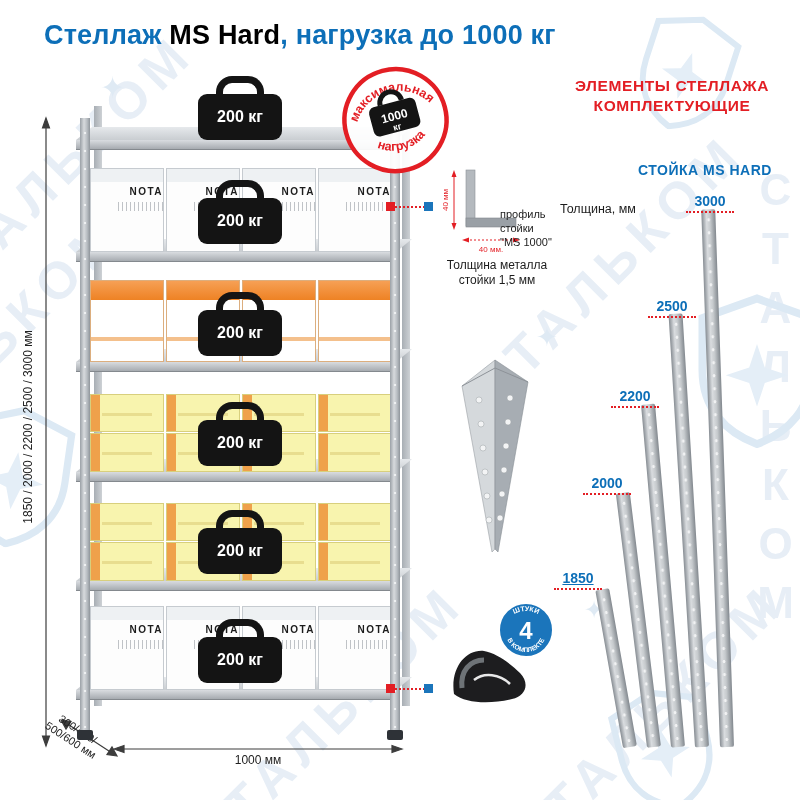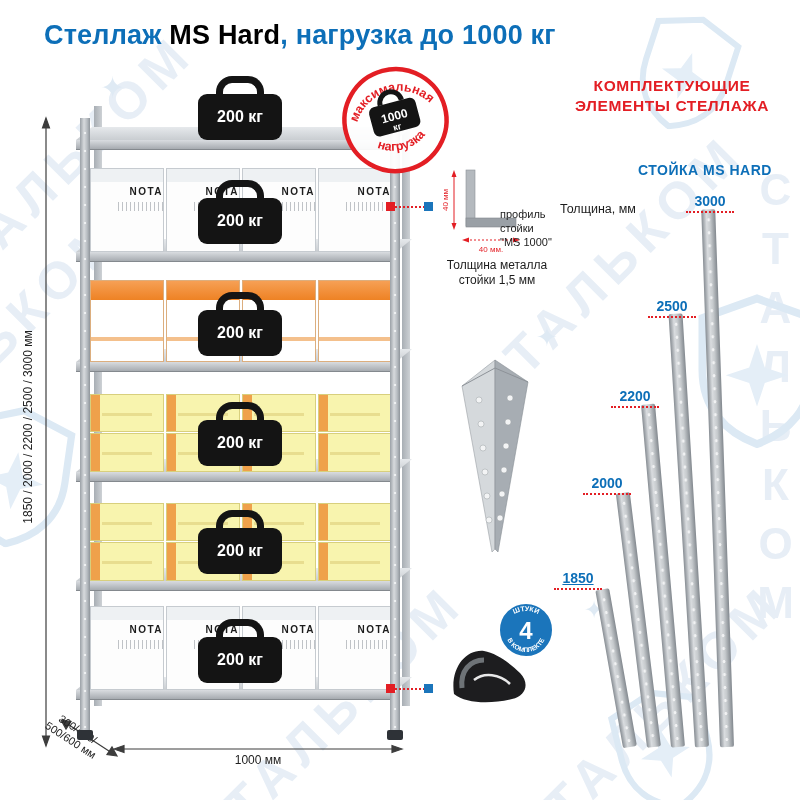--- a/index.html
+++ b/index.html
@@ -314,22 +314,22 @@
   <svg class="mid-svg" style="left:494px;top:598px;" width="64" height="64" viewBox="0 0 64 64">
     <circle cx="32" cy="32" r="27" fill="#1b75bb" stroke="#ffffff" stroke-width="2"></circle>
     <path id="badgeTop" d="M 9,36 A 23,23 0 0 1 55,36" fill="none"></path>
     <path id="badgeBot" d="M 12,34 A 20,20 0 0 0 52,34" fill="none"></path>
     <text font-size="7" font-weight="bold" fill="#ffffff"><textPath href="#badgeTop" startOffset="50%" text-anchor="middle">ШТУКИ</textPath></text>
     <text font-size="6.5" font-weight="bold" fill="#ffffff"><textPath href="#badgeBot" startOffset="50%" text-anchor="middle">В КОМПЛЕКТЕ</textPath></text>
     <text x="32" y="41" text-anchor="middle" fill="#ffffff" font-size="24" font-weight="bold">4</text>
   </svg>
 
   <div class="comp-heading">
+    <div>ЭЛЕМЕНТЫ СТЕЛЛАЖА</div>
     <div>КОМПЛЕКТУЮЩИЕ</div>
-    <div>ЭЛЕМЕНТЫ СТЕЛЛАЖА</div>
   </div>
   <div class="comp-sub">СТОЙКА MS HARD</div>
   <div class="height-label">Толщина, мм</div>
 
   <div class="rpost-label" style="left:686px;top:193px;">3000</div>
   <div class="rpost-label" style="left:648px;top:298px;">2500</div>
   <div class="rpost-label" style="left:611px;top:388px;">2200</div>
   <div class="rpost-label" style="left:583px;top:475px;">2000</div>
   <div class="rpost-label" style="left:554px;top:570px;text-decoration:underline;">1850</div>
 

